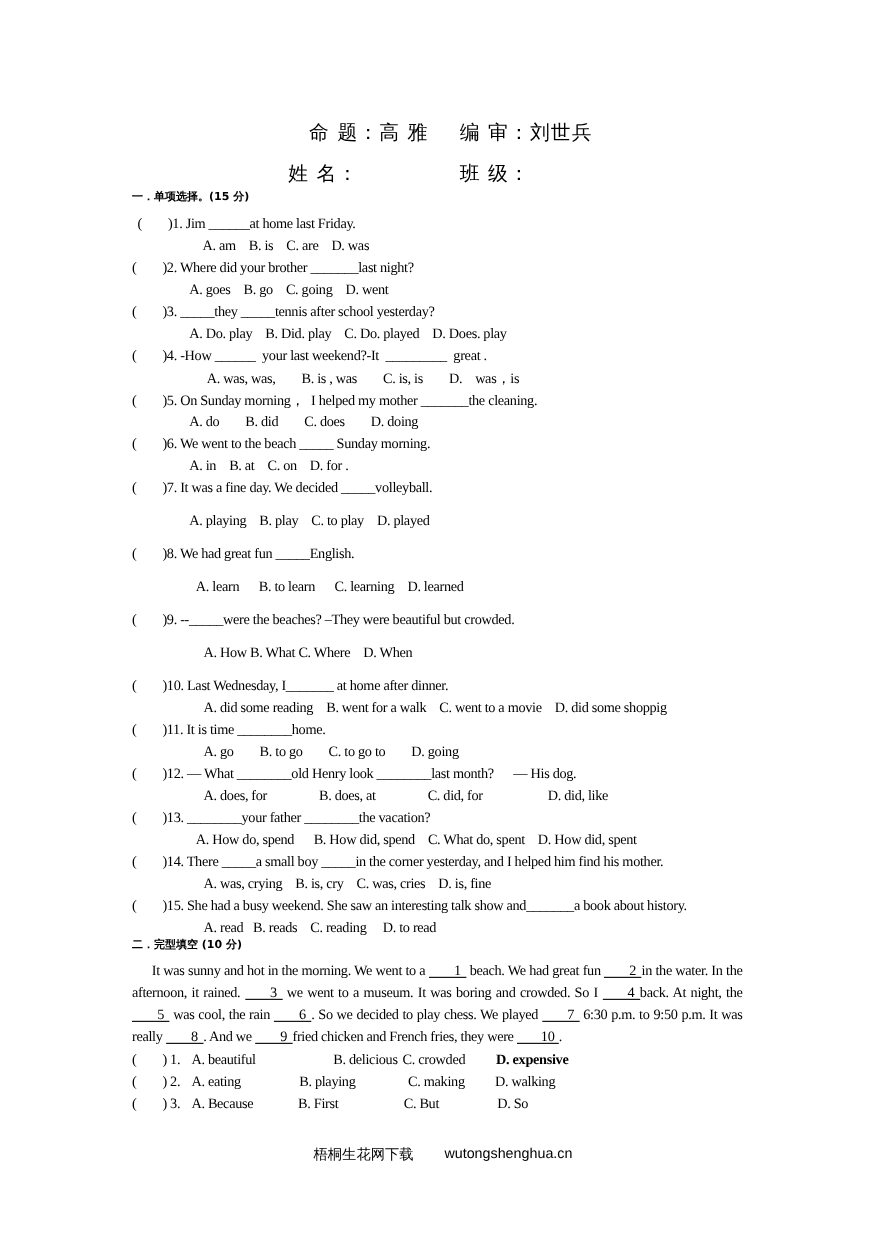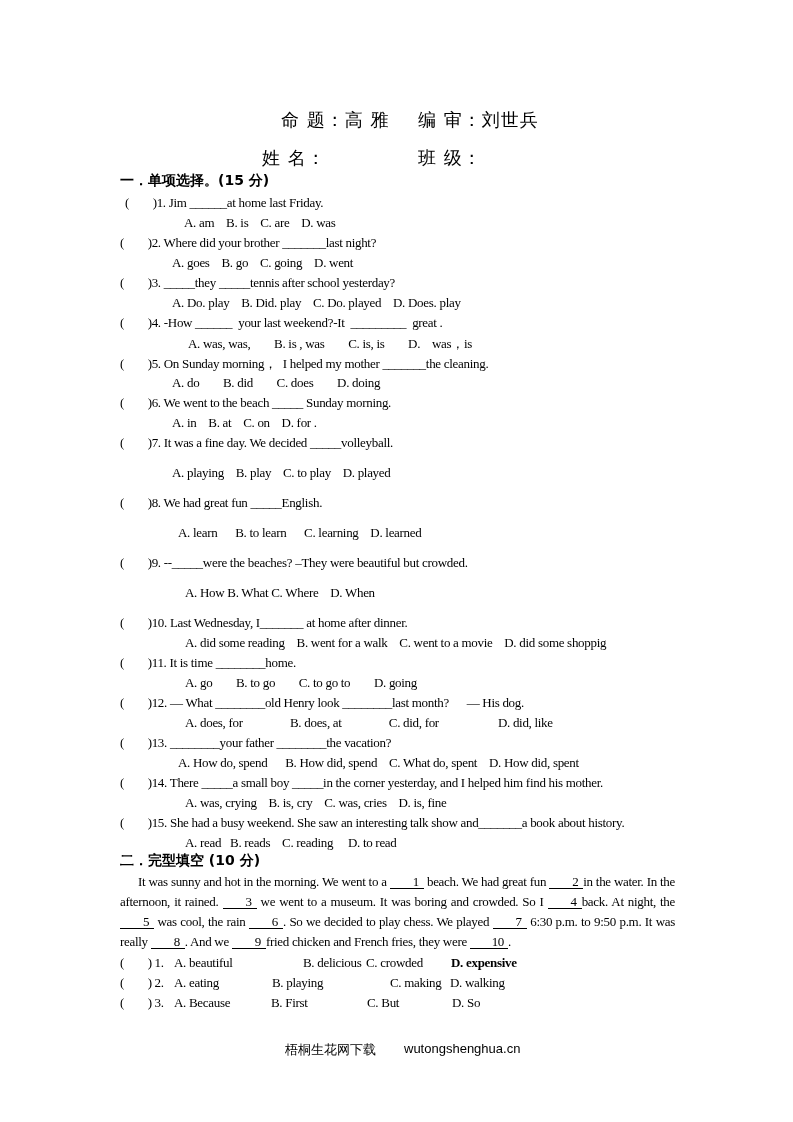--- a/index.html
+++ b/index.html
@@ -1,20 +1,20 @@
 <!DOCTYPE html>
 <html><head>
 <meta charset="utf-8">
 <style>
   html, body { margin: 0; padding: 0; background: #ffffff; }
   body { width: 793px; height: 1122px; position: relative; overflow: hidden;
          font-family: "Liberation Serif", serif; color: #000; }
   .abs { position: absolute; white-space: pre; }
   .hdr { font-family: "DejaVu Serif", serif; font-size: 18px; letter-spacing: 1px; }
-  .sec { font-family: "DejaVu Sans", sans-serif; font-size: 14px; font-weight: bold; }
+  .sec { font-family: "DejaVu Sans", sans-serif; font-size: 10px; font-weight: bold; }
   .q { font-size: 13px; letter-spacing: -0.3px; }
   .opt { font-size: 13px; letter-spacing: -0.3px; }
   .u { display: inline-block; border-bottom: 1px solid #000; text-align: center; line-height: 13px; }
   .para { position: absolute; left: 120px; width: 555px; font-size: 13px; line-height: 20px;
           text-align: justify; letter-spacing: -0.3px; }
   .footer { font-family: "DejaVu Serif", serif; font-size: 13px; }
   .optcol { position: absolute; font-size: 13px; letter-spacing: -0.3px; white-space: pre; }
 </style>
 </head>
 <body>
@@ -67,21 +67,21 @@
       <div class="optcol" style="left: 120px; top: 955px;">(        ) 1.</div>
       <div class="optcol" style="left: 174px; top: 955px;">A. beautiful</div>
       <div class="optcol" style="left: 270px; top: 955px; margin-left: 33px;">B. delicious</div>
       <div class="optcol" style="left: 366px; top: 955px;">C. crowded</div>
       <div class="optcol" style="left: 451px; top: 955px; font-weight: bold;">D. expensive</div>
     </div>
     <div>
       <div class="optcol" style="left: 120px; top: 975px;">(        ) 2.</div>
       <div class="optcol" style="left: 174px; top: 975px;">A. eating</div>
       <div class="optcol" style="left: 272px; top: 975px;">B. playing</div>
-      <div class="optcol" style="left: 390px; top: 975px;">C. making</div>
+      <div class="optcol" style="left: 371px; top: 975px;">C. making</div>
       <div class="optcol" style="left: 450px; top: 975px;">D. walking</div>
     </div>
     <div>
       <div class="optcol" style="left: 120px; top: 995px;">(        ) 3.</div>
       <div class="optcol" style="left: 174px; top: 995px;">A. Because</div>
       <div class="optcol" style="left: 271px; top: 995px;">B. First</div>
       <div class="optcol" style="left: 367px; top: 995px;">C. But</div>
       <div class="optcol" style="left: 452px; top: 995px;">D. So</div>
     </div>
   </div>

